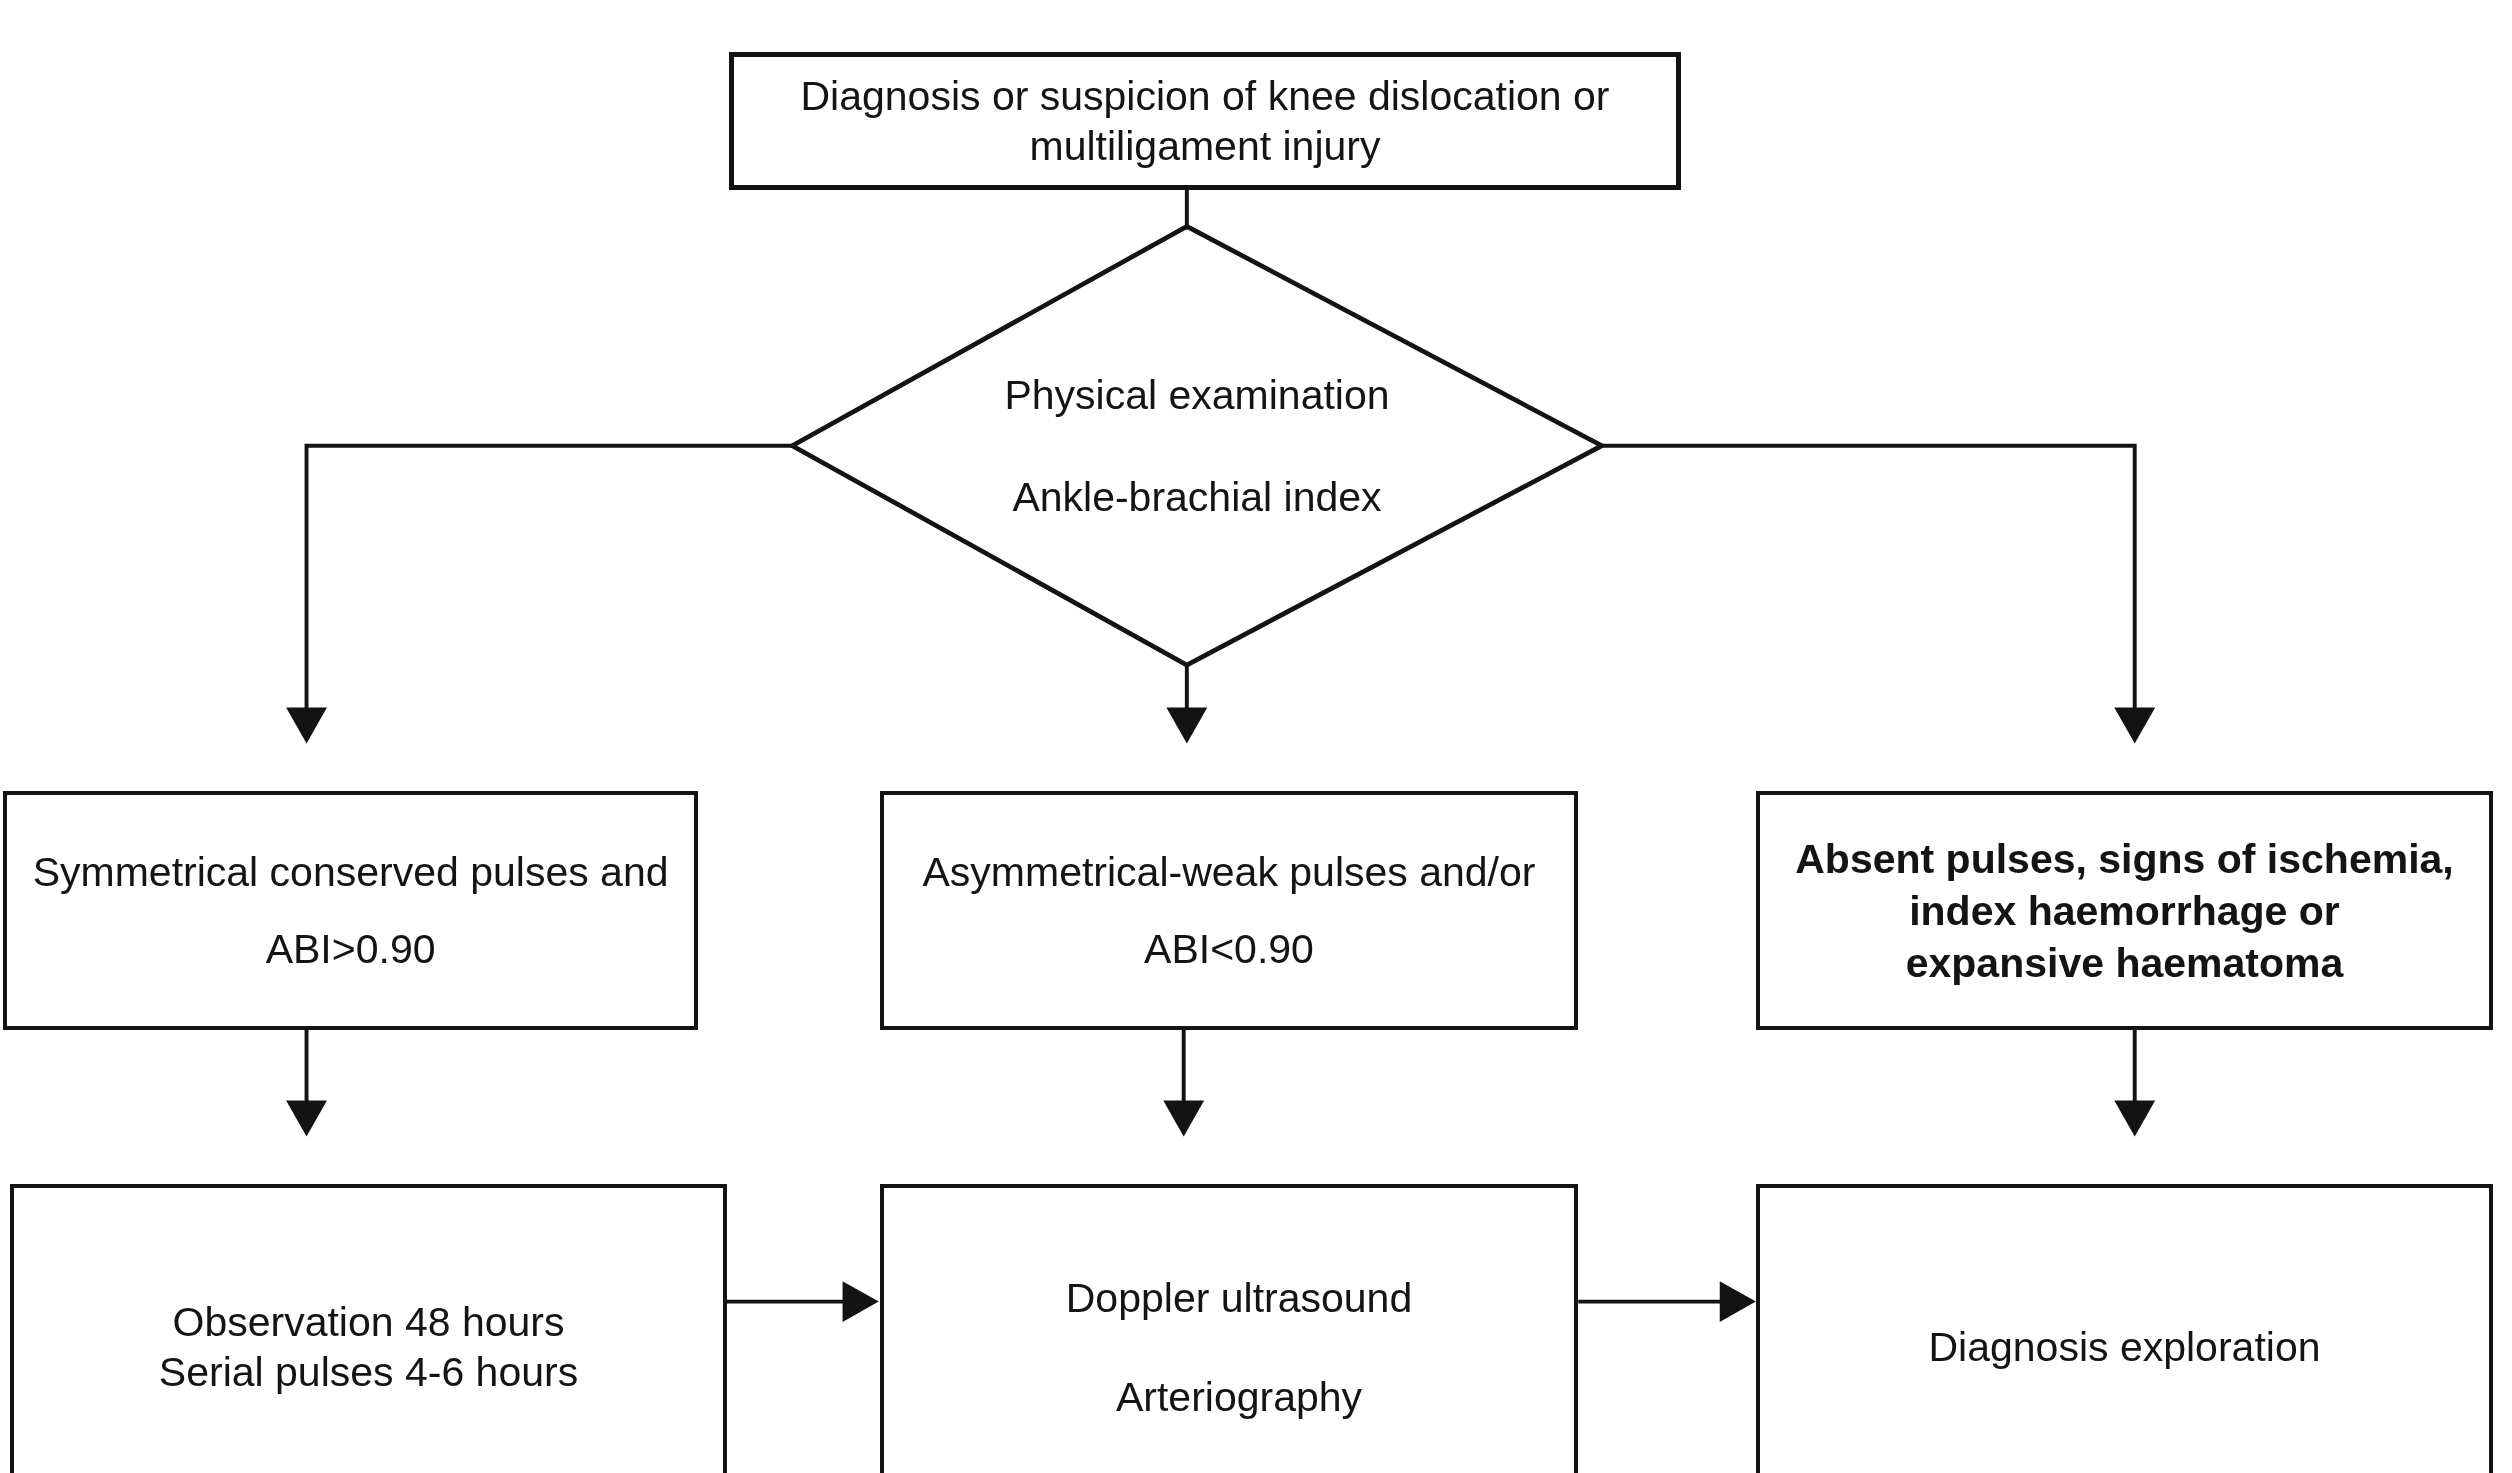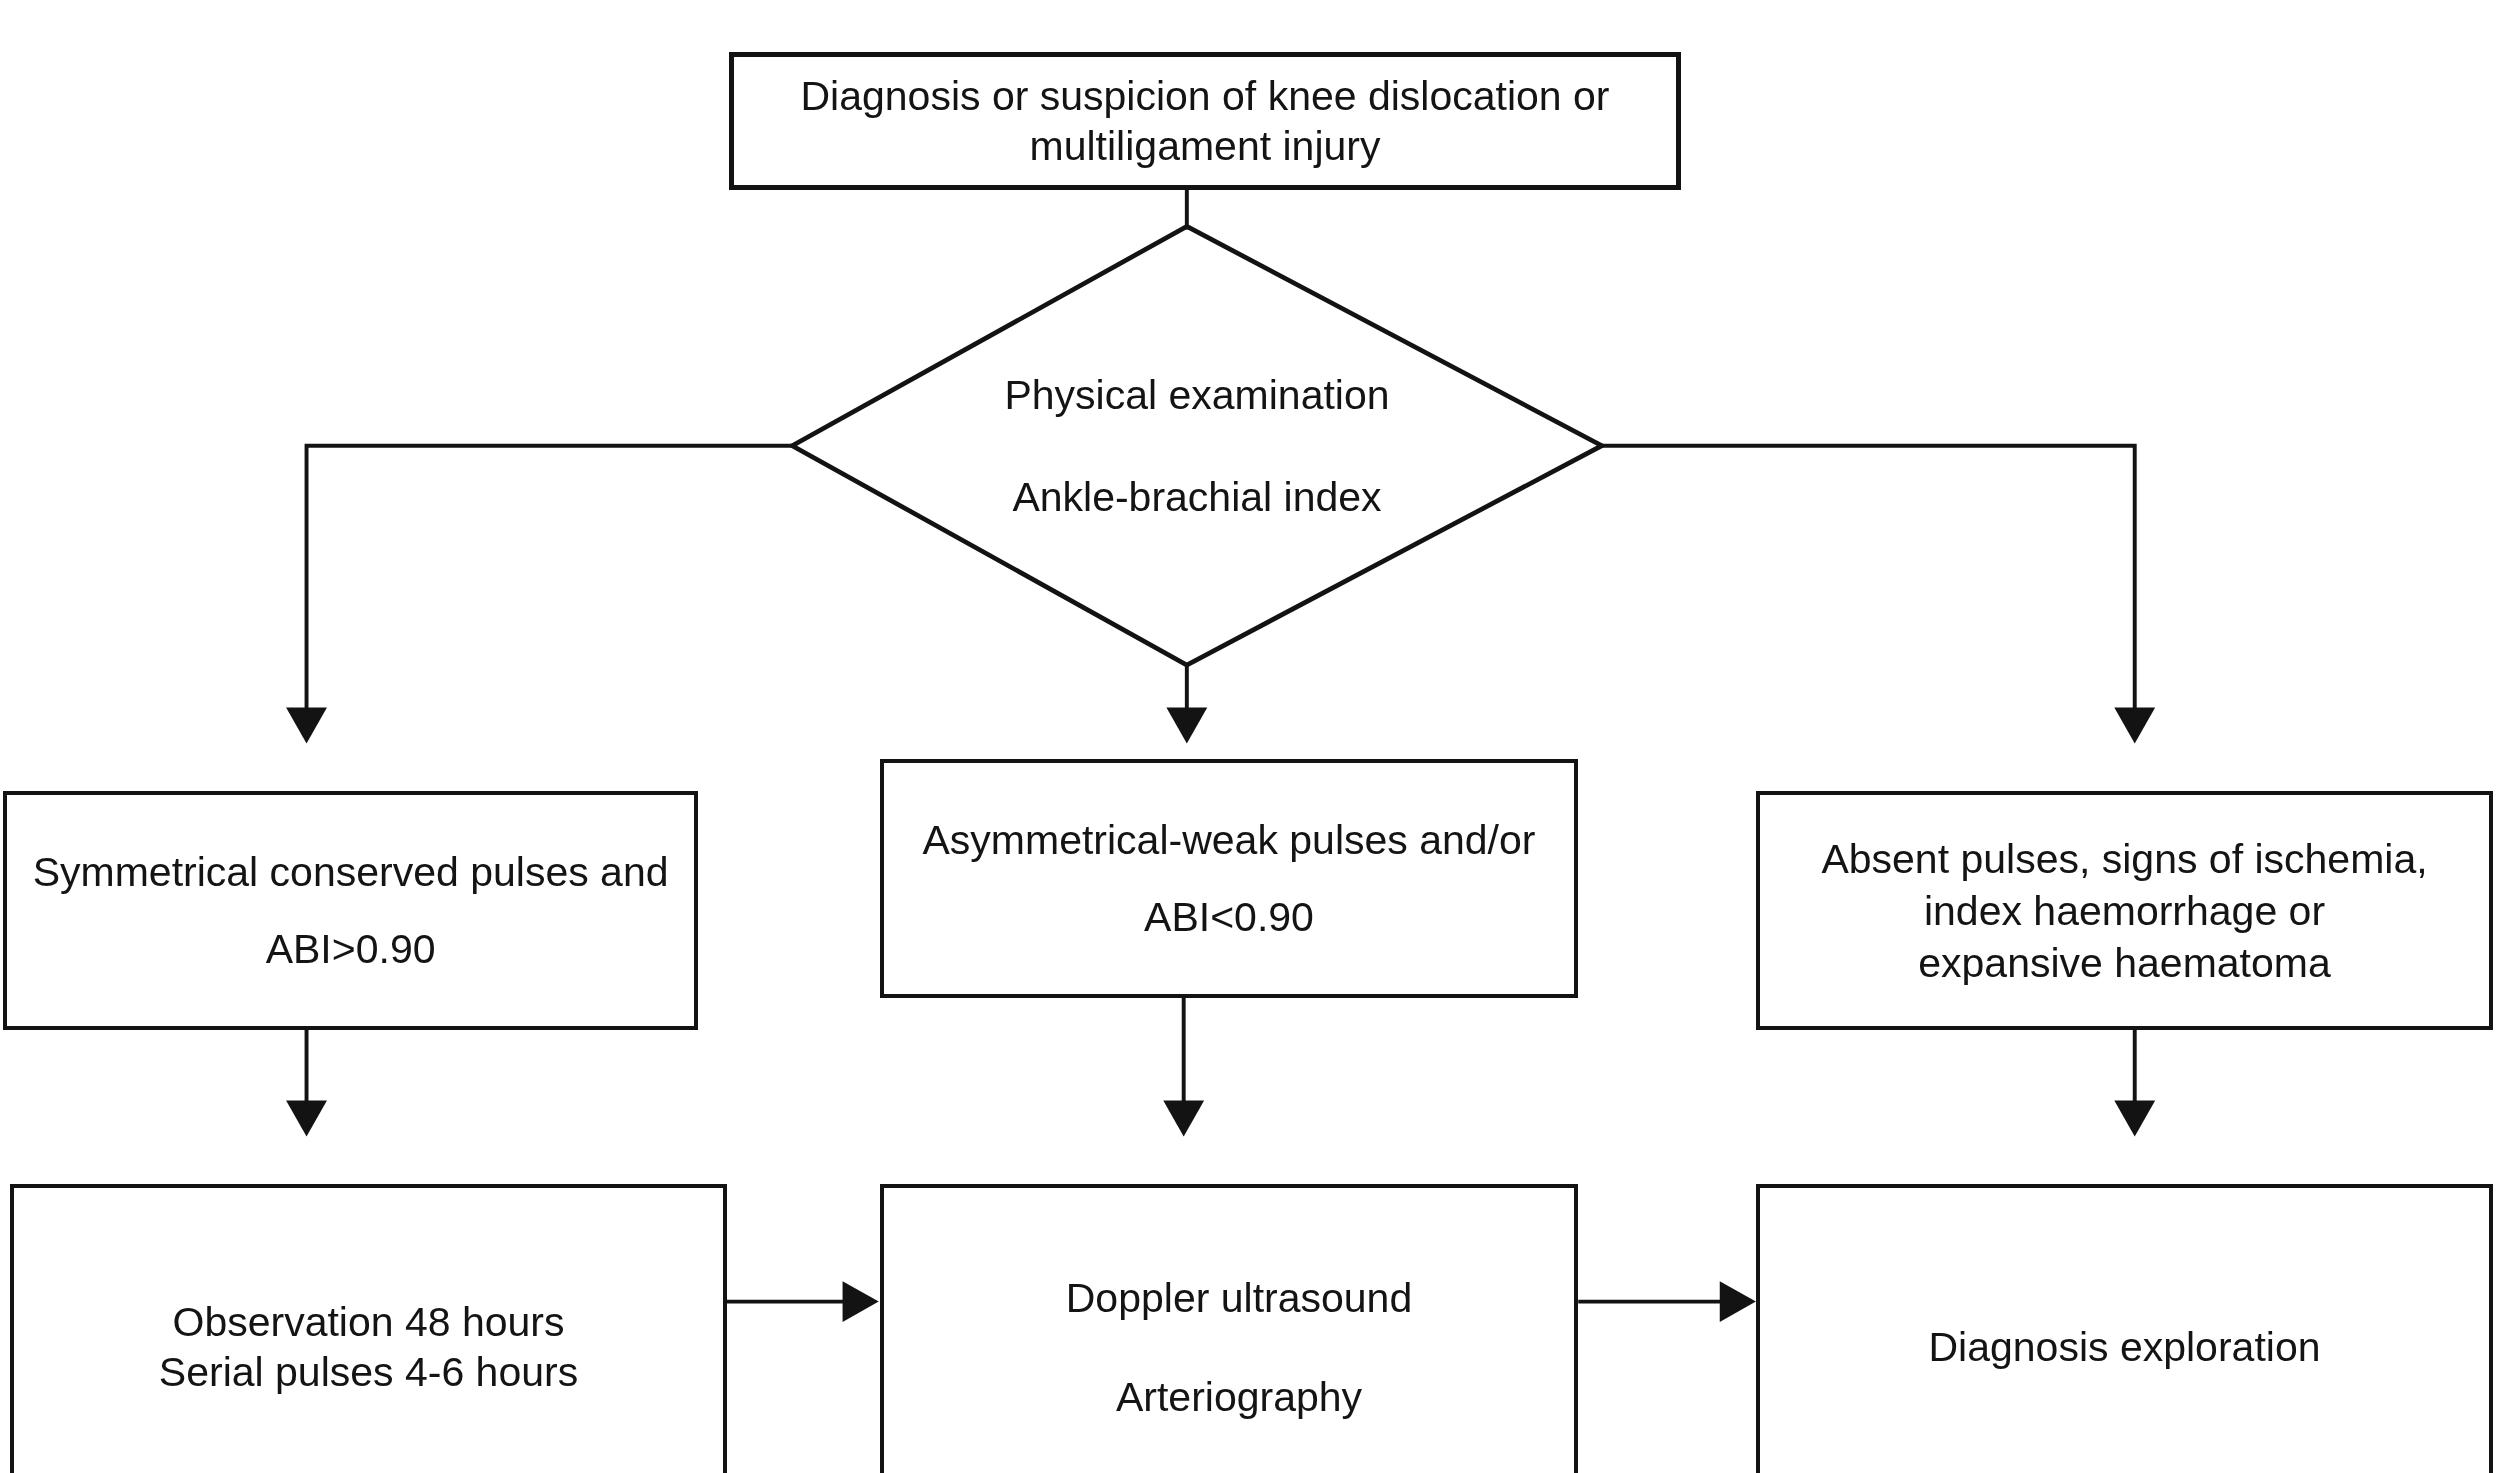--- a/index.html
+++ b/index.html
@@ -37,23 +37,23 @@
     font-size: 41px;
     line-height: 50px;
     margin-top: 47px;
   }
   .node .line { white-space: nowrap; }
   #node-start {
     left: 729px; top: 4.7px; width: 952px; height: 138px;
     border-width: 5.5px;
   }
   #node-outcome-left  { left: 3.1px;    top: 744px; width: 695px; height: 239px; row-gap: 27px; }
-  #node-outcome-center{ left: 880px; top: 712px; width: 698px; height: 239px; row-gap: 27px; }
+  #node-outcome-center{ left: 880px; top: 744px; width: 698px; height: 239px; row-gap: 27px; }
   #node-outcome-right { left: 1756px; top: 744px; width: 737px; height: 239px; line-height: 52px; }
-  #node-outcome-right .line { white-space: normal; }
+  #node-outcome-right .line { white-space: normal; font-weight: bold; }
   #node-action-left   { left: 10px;    top: 1137px; width: 717px; height: 326px; }
   #node-action-center { left: 880px; top: 1137px; width: 698px; height: 326px; row-gap: 49px; padding-left: 20px; }
   #node-action-right  { left: 1756px; top: 1137px; width: 737px; height: 326px; }
   #decision-label {
     position: absolute;
     left: 792px; top: 226px; width: 810px; height: 439px;
     display: flex;
     flex-direction: column;
     align-items: center;
     justify-content: center;

